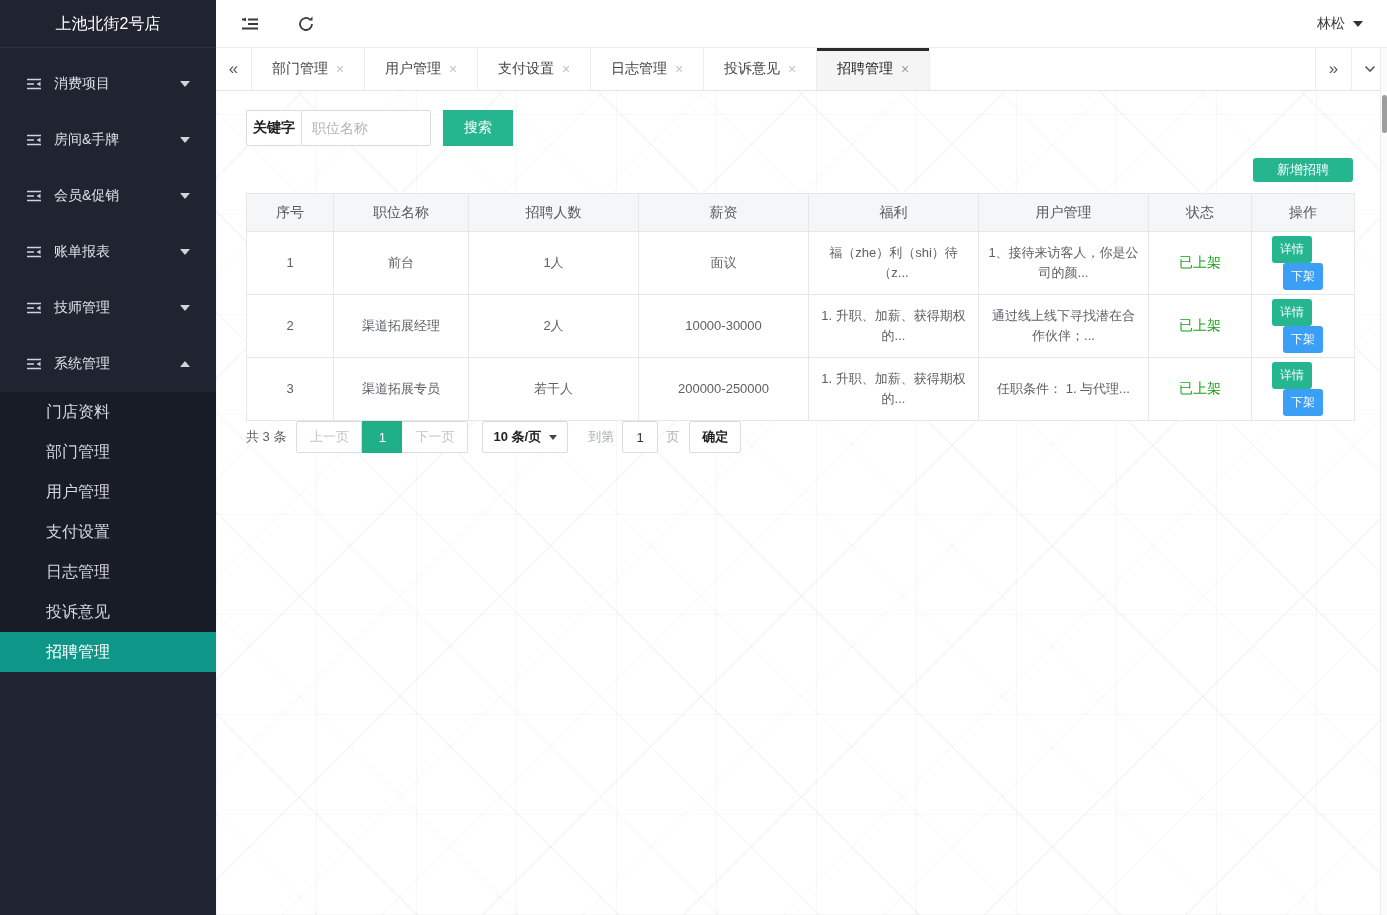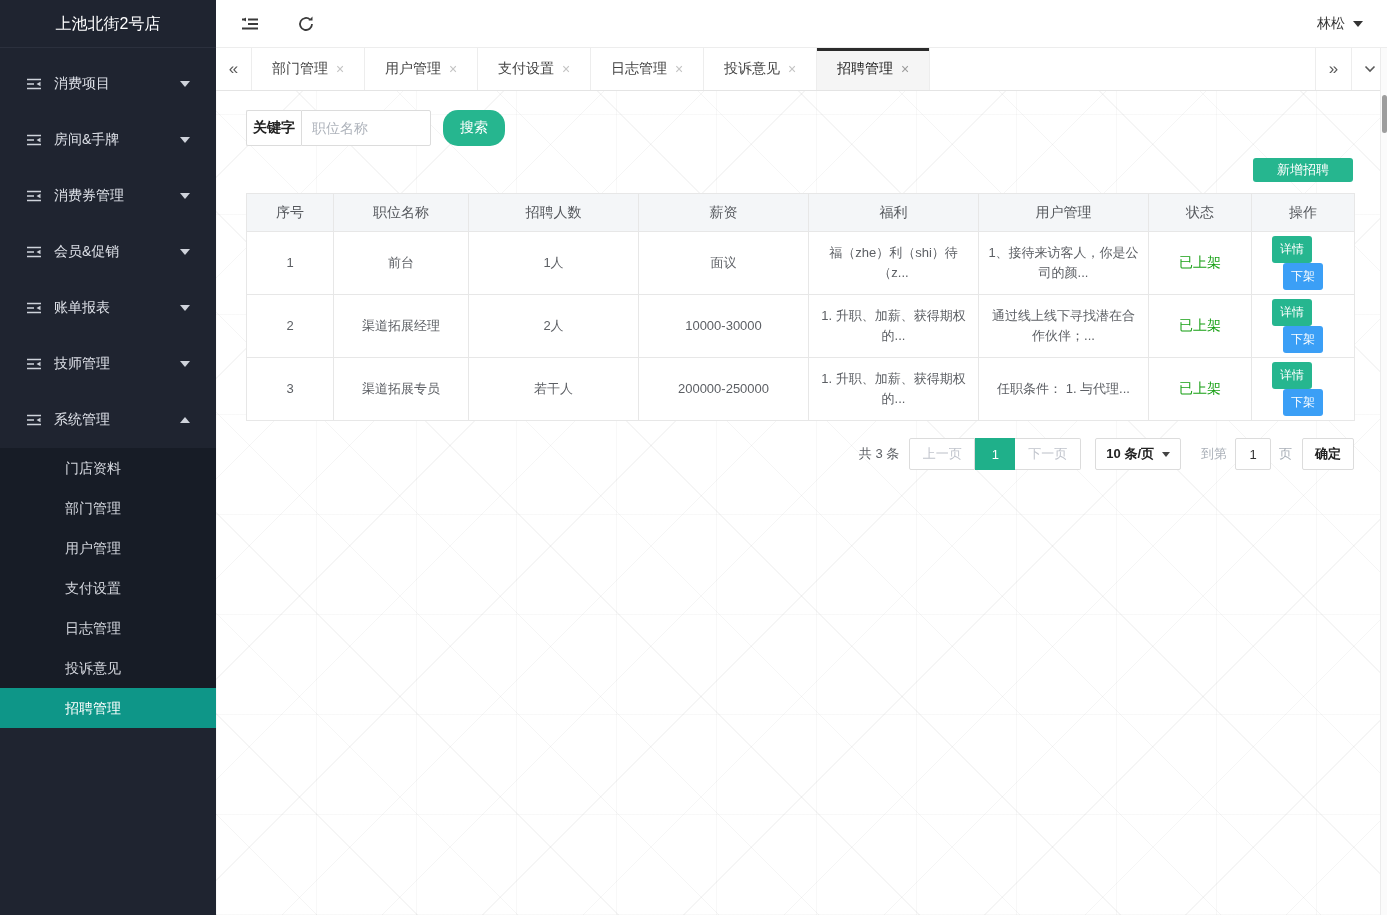--- a/index.html
+++ b/index.html
@@ -14,21 +14,21 @@
   .sidebar { width:216px; min-width:216px; background:#1f2430; color:#e3e6ec; display:flex; flex-direction:column; }
   .store-title { height:48px; line-height:47px; text-align:center; color:#fff; font-size:16px; border-bottom:1px solid #2b303d; }
   .menu { padding-top:8px; }
   .menu-item { height:56px; display:flex; align-items:center; padding:0 26px; cursor:pointer; color:#dde0e7; }
   .menu-item .mi-icon { width:16px; height:16px; margin-right:12px; flex:none; color:#cfd3db; }
   .menu-item .mi-label { flex:1; font-size:14px; }
   .caret { width:0; height:0; border-left:5px solid transparent; border-right:5px solid transparent; }
   .caret.down { border-top:6px solid #cfd3db; }
   .caret.up { border-bottom:6px solid #cfd3db; }
   .submenu { background:#171c26; }
-  .submenu-item { height:40px; line-height:40px; padding-left:65px; font-size:14px; color:#d4d7de; cursor:pointer; }
+  .submenu-item { height:40px; line-height:40px; padding-left:46px; font-size:16px; color:#d4d7de; cursor:pointer; }
   .submenu-item.active { background:#0e9688; color:#fff; }
 
   
   .main { flex:1; display:flex; flex-direction:column; background:#f0abfc; min-width:0; }
 
   .topbar { height:48px; display:flex; align-items:center; padding:0 24px 0 24px; border-bottom:1px solid #ededed; background:#fff; }
   .tb-icon { width:20px; height:20px; color:#3a3a3a; cursor:pointer; }
   .tb-icon + .tb-icon { margin-left:36px; }
   .tb-spacer { flex:1; }
   .user-box { display:flex; align-items:center; cursor:pointer; color:#333; font-size:14px; }
@@ -54,38 +54,38 @@
       repeating-linear-gradient(-45deg, rgba(120,120,120,0.07) 0 1px, transparent 1px 71px),
       repeating-linear-gradient(0deg, rgba(120,120,120,0.05) 0 1px, transparent 1px 100px),
       repeating-linear-gradient(90deg, rgba(120,120,120,0.05) 0 1px, transparent 1px 100px);
   }
 
   .search-row { display:flex; align-items:center; }
   .search-group { display:flex; height:36px; }
   .search-label { display:flex; align-items:center; padding:0 6px; background:#fff; border:1px solid #dcdcdc; border-right:none; border-radius:2px 0 0 2px; color:#222; font-weight:bold; font-size:14px; }
   .search-input { width:130px; height:36px; border:1px solid #dcdcdc; padding:0 10px; font-size:14px; color:#333; outline:none; border-radius:0 2px 2px 0; font-family:inherit; }
   .search-input::placeholder { color:#aeb3bb; }
-  .btn-search { margin-left:12px; width:62px; height:36px; background:#26b68f; color:#fff; border:none; border-radius:15px; font-size:14px; cursor:pointer; font-family:inherit; }
+  .btn-search { margin-left:12px; width:70px; height:36px; background:#26b68f; color:#fff; border:none; border-radius:0; font-size:14px; cursor:pointer; font-family:inherit; }
 
   .add-row { display:flex; justify-content:flex-end; margin-top:12px; }
   .btn-add { height:24px; padding:0 24px; background:#26b68f; color:#fff; border:none; border-radius:3px; font-size:13px; cursor:pointer; font-family:inherit; }
 
   
   .job-table { width:1108px; border-collapse:collapse; table-layout:fixed; margin-top:11px; background:#fff; }
   .job-table th, .job-table td { border:1px solid #e7e7e7; text-align:center; font-weight:normal; color:#5c5f64; }
   .job-table th { height:38px; background:#f4f6f8; font-size:14px; color:#55585d; }
   .job-table td { height:57px; font-size:13px; line-height:1.55; padding:4px 8px; }
   .col-idx{width:87px} .col-title{width:135px} .col-count{width:170px} .col-salary{width:170px}
   .col-welfare{width:170px} .col-desc{width:170px} .col-status{width:103px} .col-op{width:103px}
   .status-on { color:#1aa117; font-size:14px; }
   .btn-detail { background:#26b68f; color:#fff; border:none; border-radius:3px; padding:5px 8px; font-size:12px; cursor:pointer; margin-right:22px; font-family:inherit; }
   .btn-off { background:#3b9ff6; color:#fff; border:none; border-radius:3px; padding:5px 8px; font-size:12px; cursor:pointer; font-family:inherit; }
 
   
-  .pagination { width:1108px; display:flex; justify-content:flex-end; align-items:center; margin-top:17px; font-size:13px; color:#5c5f64; }
+  .pagination { width:1108px; display:flex; justify-content:flex-start; align-items:center; font-size:13px; color:#5c5f64; }
   .pg-total { margin-right:10px; }
   .pg-btn { height:32px; min-width:66px; padding:0 12px; display:flex; align-items:center; justify-content:center; background:#fff; border:1px solid #dcdcdc; color:#c0c4cc; cursor:default; font-size:13px; }
   .pg-btn.prev { border-radius:2px 0 0 2px; }
   .pg-btn.next { border-radius:0 2px 2px 0; border-left:none; }
   .pg-page { height:32px; width:40px; display:flex; align-items:center; justify-content:center; background:#1fb08a; color:#fff; border:1px solid #1fb08a; cursor:pointer; }
   .pg-size { height:32px; margin-left:14px; padding:0 10px; display:flex; align-items:center; gap:8px; background:#fff; border:1px solid #dcdcdc; border-radius:2px; color:#222; cursor:pointer; font-weight:bold; font-size:13px; }
   .pg-size .caret.down { border-top-color:#444; border-left-width:4px; border-right-width:4px; border-top-width:5px; }
   .pg-goto { margin-left:20px; color:#aab0b8; }
   .pg-input { width:36px; height:32px; margin:0 8px; border:1px solid #dcdcdc; border-radius:2px; text-align:center; font-size:13px; color:#333; outline:none; font-family:inherit; }
   .pg-unit { color:#aab0b8; }
@@ -110,28 +110,20 @@
           </svg>
         <span class="mi-label">消费项目</span>
         <span class="caret down"></span>
       </div>
       <div class="menu-item">
         <svg class="mi-icon" viewBox="0 0 16 16" fill="none" stroke="currentColor" stroke-width="1.6">
             <path d="M1 3.5h14M1 8h7M1 12.5h14"></path>
             <path d="M10.5 8l4-2.2v4.4z" fill="currentColor" stroke="none"></path>
           </svg>
         <span class="mi-label">房间&amp;手牌</span>
-        <span class="caret down"></span>
-      </div>
-      <div class="menu-item">
-        <svg class="mi-icon" viewBox="0 0 16 16" fill="none" stroke="currentColor" stroke-width="1.6">
-            <path d="M1 3.5h14M1 8h7M1 12.5h14"></path>
-            <path d="M10.5 8l4-2.2v4.4z" fill="currentColor" stroke="none"></path>
-          </svg>
-        <span class="mi-label">消费券管理</span>
         <span class="caret down"></span>
       </div>
       <div class="menu-item">
         <svg class="mi-icon" viewBox="0 0 16 16" fill="none" stroke="currentColor" stroke-width="1.6">
             <path d="M1 3.5h14M1 8h7M1 12.5h14"></path>
             <path d="M10.5 8l4-2.2v4.4z" fill="currentColor" stroke="none"></path>
           </svg>
         <span class="mi-label">会员&amp;促销</span>
         <span class="caret down"></span>
       </div>

